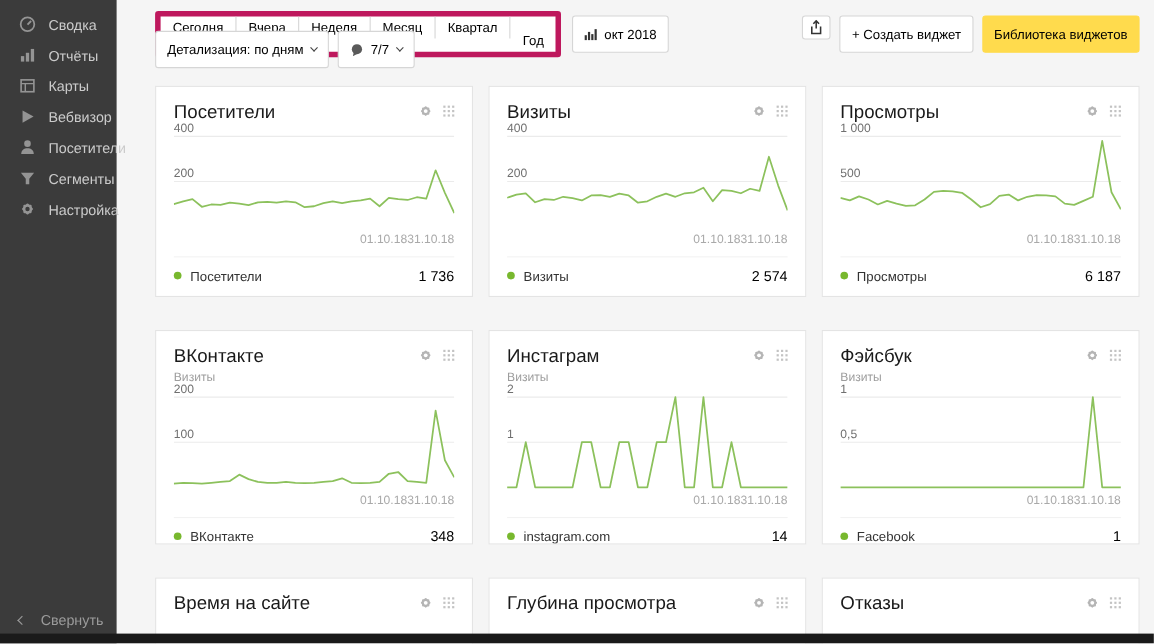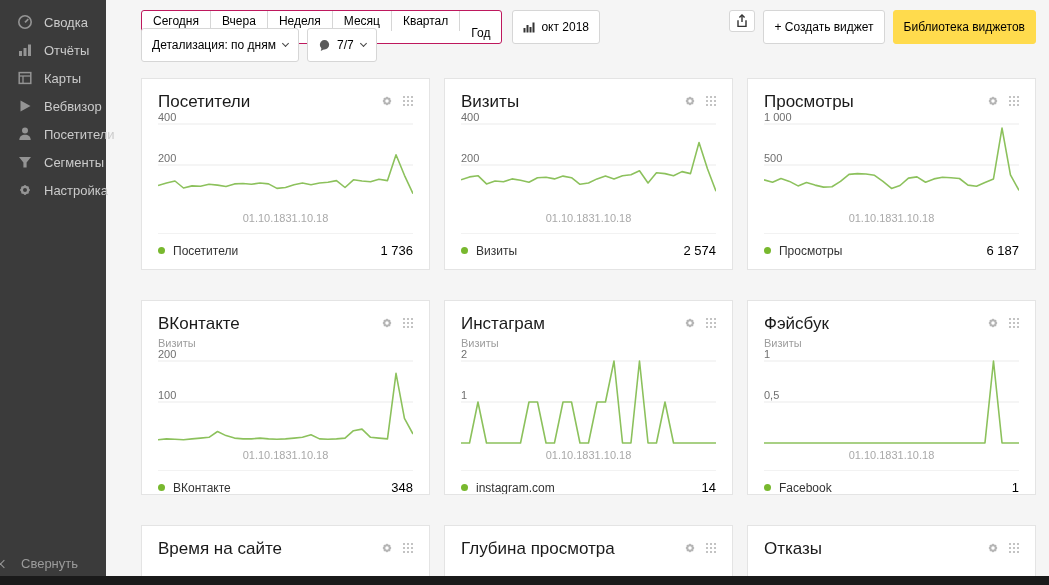--- a/index.html
+++ b/index.html
@@ -5,33 +5,33 @@
   * { margin:0; padding:0; box-sizing:border-box; }
   html,body { width:1049px; height:585px; overflow:hidden; }
   body { font-family:"Liberation Sans", sans-serif; background:#f5f5f5; position:relative; }
 
   
   .sidebar { position:absolute; left:0; top:0; width:106px; height:585px; background:#3b3b3b; z-index:20; }
   .side-item { display:flex; align-items:center; height:28px; padding-left:17px; cursor:pointer; }
   .side-item:first-child { margin-top:8px; }
   .side-item .ic { width:16px; height:16px; margin-right:11px; flex:none; }
   .side-item .lbl { color:#cbcbcb; font-size:13px; }
-  .collapse { position:absolute; left:1px; bottom:14px; display:flex; align-items:center; color:#9b9b9b; font-size:13px; cursor:pointer; }
+  .collapse { position:absolute; left:17px; bottom:14px; display:flex; align-items:center; color:#9b9b9b; font-size:13px; cursor:pointer; }
   .chev-left { display:inline-block; width:6px; height:6px; border-left:1.5px solid #9b9b9b; border-bottom:1.5px solid #9b9b9b; transform:rotate(45deg); margin-right:14px; }
 
   
   .bottom-bar { position:absolute; left:0; bottom:0; width:1049px; height:9px; background:#1a1a1a; z-index:40; }
 
   
   .main { position:absolute; left:127px; top:0; right:0; bottom:0; }
 
   .toolbar1 { position:absolute; top:10px; left:14px; right:13px; display:flex; align-items:center; }
   .toolbar2 { position:absolute; top:28px; left:14px; display:flex; gap:8px; }
 
-  .seg { display:flex; border:1px solid #be185d; border-radius:3px; background:#fff; overflow:hidden; }
+  .seg { display:flex; border:5px solid #be185d; border-radius:3px; background:#fff; overflow:hidden; }
   .seg .seg-btn { padding:0 11px; height:20px; line-height:20px; font-size:12px; color:#000; border-right:1px solid #d6d6d6; cursor:pointer; }
   .seg .seg-btn:last-child { border-right:none;margin-top:12px; }
 
   .btn { display:inline-flex; align-items:center; height:22px; padding:16px 10px; background:#fff; border:1px solid #d6d6d6; border-radius:3px; font-size:12px; color:#000; cursor:pointer; }
   .btn.icon-only { width:26px; justify-content:center; padding:0; }
   .btn.yellow { background:#ffdb4d; border-color:#ffdb4d; }
   .btn.disabled { background:#efefef; border-color:#efefef; color:#9c9c9c; cursor:default; }
   .btn .ico { margin-right:6px; display:inline-flex; }
   .month-btn { margin-left:10px; }
   .right-group { margin-left:auto; display:flex; gap:8px; }
@@ -55,21 +55,21 @@
 
   .card-sub { font-size:11px; color:#9d9d9d; margin-top:3px; }
 
   .chart-wrap { position:relative; margin-top:0; height:96px; }
   .chart { width:100%; height:96px; display:block; }
   .ytick { position:absolute; left:0; font-size:11px; color:#6f6f6f; background:transparent; }
   .ytick.t1 { top:-1px; } .ytick.t2 { top:40px; }
   .grid-line { stroke:#ebebeb; stroke-width:1; }
   .series { fill:none; stroke:#8cc15c; stroke-width:1.6; stroke-linejoin:round; }
 
-  .xaxis { display:flex; justify-content:center; font-size:11px; color:#a9a9a9; margin-top:4px; }
+  .xaxis { display:flex; justify-content:flex-end; font-size:11px; color:#a9a9a9; margin-top:4px; }
 
   .legend { display:flex; align-items:center; margin-top:9px; padding-top:9px; border-top:1px solid #f2f2f2; }
   .dot { width:7px; height:7px; border-radius:50%; background:#78b82e; margin-right:8px; flex:none; }
   .legend-label { font-size:12px; color:#333; }
   .legend-total { margin-left:auto; font-size:13px; color:#000; }
 </style>
 </head>
 <body>
 
 <div class="sidebar">

